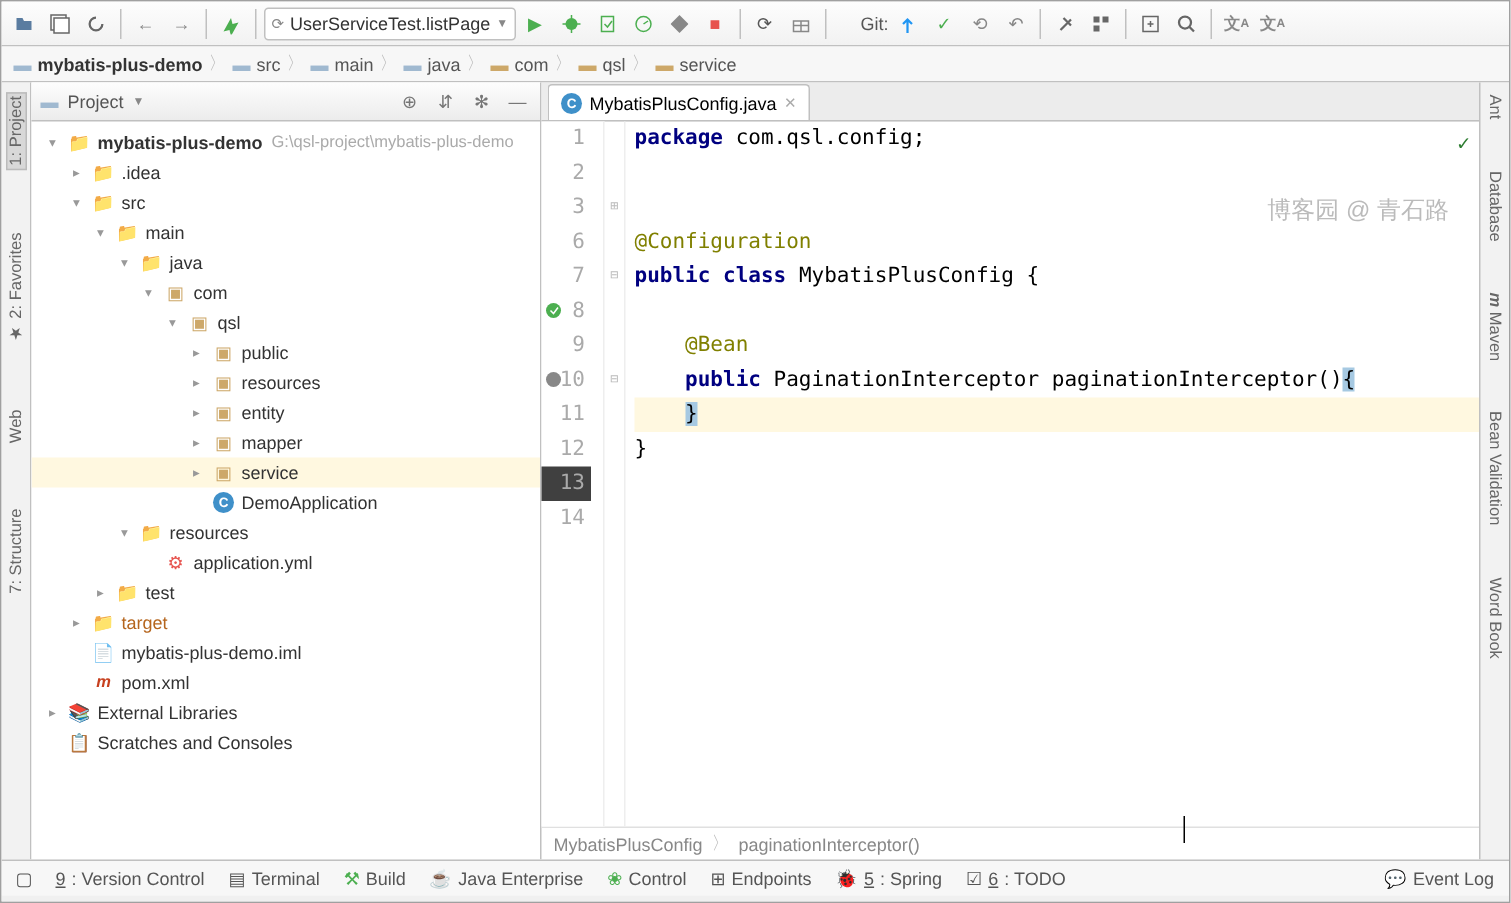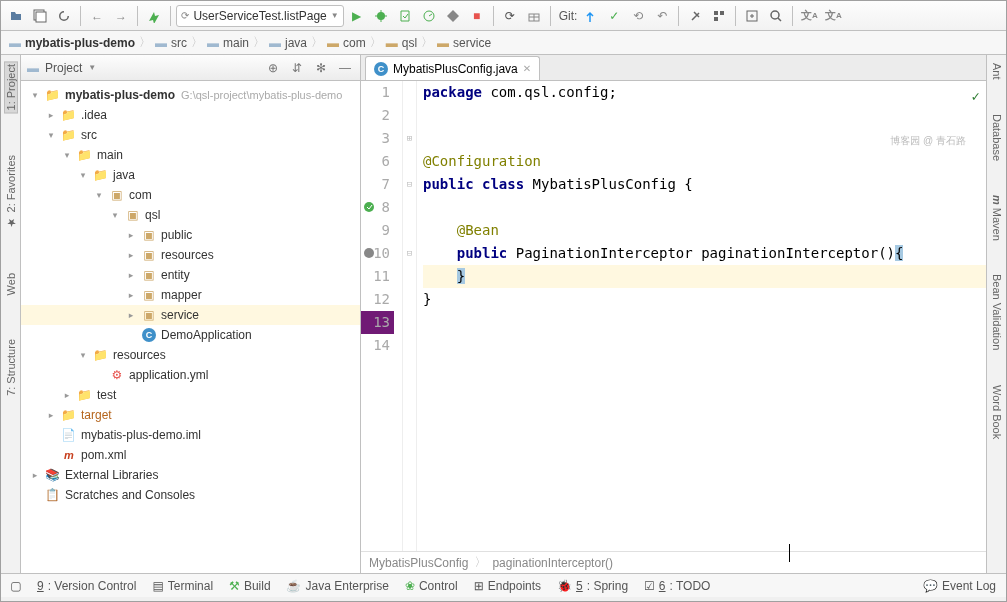--- a/index.html
+++ b/index.html
@@ -53,32 +53,32 @@
     .tree-row .hint { color: #aaa; margin-left: 6px; font-size: 11px; }
 
     
     .editor { flex: 1; display: flex; flex-direction: column; min-width: 0; }
     .tabs { height: 26px; display: flex; align-items: flex-end; border-bottom: 1px solid #c0c0c0; padding-left: 4px; background: #ececec; }
     .tab { height: 24px; display: flex; align-items: center; gap: 5px; padding: 0 8px; background: #fff; border: 1px solid #c0c0c0; border-bottom: none; border-radius: 3px 3px 0 0; font-size: 12px; cursor: pointer; }
     .tab .x { color: #aaa; font-size: 10px; }
     .code-wrap { flex: 1; display: flex; position: relative; font-family: Consolas, monospace; font-size: 14px; line-height: 23px; }
     .gutter { width: 42px; text-align: right; color: #aaa; padding-right: 8px; background: #fff; border-right: 1px solid #eee; user-select: none; }
     .gutter .ln { height: 23px; padding-right: 4px; position: relative; }
-    .gutter .ln.hl { background: #701a75; }
+    .gutter .ln.hl { background: #404040; }
     .gutter .gutter-icon { position: absolute; left: 2px; width: 12px; height: 12px; top: 5px; }
     .fold-col { width: 14px; border-right: 1px solid #eee; }
     .fold-col .fb { height: 23px; display: flex; align-items: center; justify-content: center; color: #bbb; font-size: 9px; }
     .code { flex: 1; padding-left: 6px; position: relative; }
     .line { height: 23px; white-space: pre; }
     .line.hl { background: #fff8e0; }
     .kw { color: #000080; font-weight: bold; }
     .ann { color: #808000; margin-top: 16px; }
     .sel-text { background: #a6c9e2; }
     .elide { background: #e8e8e8; border: 1px solid #ccc; border-radius: 3px; padding: 0 4px; color: #888; }
-    .watermark { position: absolute; right: 20px; top: 48px; color: #bbb; font-family: "Segoe UI", sans-serif; font-size: 10px; }
+    .watermark { position: absolute; right: 20px; top: 48px; color: #bbb; font-family: "Segoe UI", sans-serif; font-size: 16px; }
     .check { position: absolute; right: 6px; top: 4px; color: #2e7d32; font-weight: bold; }
     .caret { display: inline-block; width: 1px; height: 18px; background: #000; vertical-align: middle; position: absolute; }
     .crumb-bar { height: 22px; border-top: 1px solid #e0e0e0; display: flex; align-items: center; padding: 0 8px; gap: 6px; color: #888; font-size: 12px; }
 
     
     .bottom-tools { height: 24px; border-top: 1px solid #c0c0c0; background: #f7f7f7; display: flex; align-items: center; padding: 0 4px; gap: 4px; font-size: 12px; }
     .bottom-tools .tool { display: flex; align-items: center; gap: 4px; padding: 2px 6px; cursor: pointer; color: #555; }
     .bottom-tools .tool .u { text-decoration: underline; }
     .bottom-tools .spacer { flex: 1; }
     .status-line { height: 4px; background: #f0f0f0; }
@@ -148,21 +148,21 @@
   <div class="tb-btn red">■</div>
   <div class="tb-sep"></div>
   <div class="tb-btn">⟳</div>
   <div class="tb-btn">
       <svg width="14" height="14">
         <rect x="2" y="5" width="10" height="7" fill="none" stroke="#888"></rect>
         <path d="M7 5v7M2 8h10" stroke="#888"></path>
       </svg>
     </div>
   <div class="tb-sep"></div>
-  <span style="font-size:12px;color:#555;margin-left:3px">Git:</span>
+  <span style="font-size:12px;color:#555;margin-left:18px">Git:</span>
   <div class="tb-btn blue">
       <svg width="12" height="12">
         <path d="M6 12V3M3 6l3-3 3 3" fill="none" stroke="#2196f3" stroke-width="1.5"></path>
       </svg>
     </div>
   <div class="tb-btn green">✓</div>
   <div class="tb-btn gray">⟲</div>
   <div class="tb-btn gray">↶</div>
   <div class="tb-sep"></div>
   <div class="tb-btn gray">

